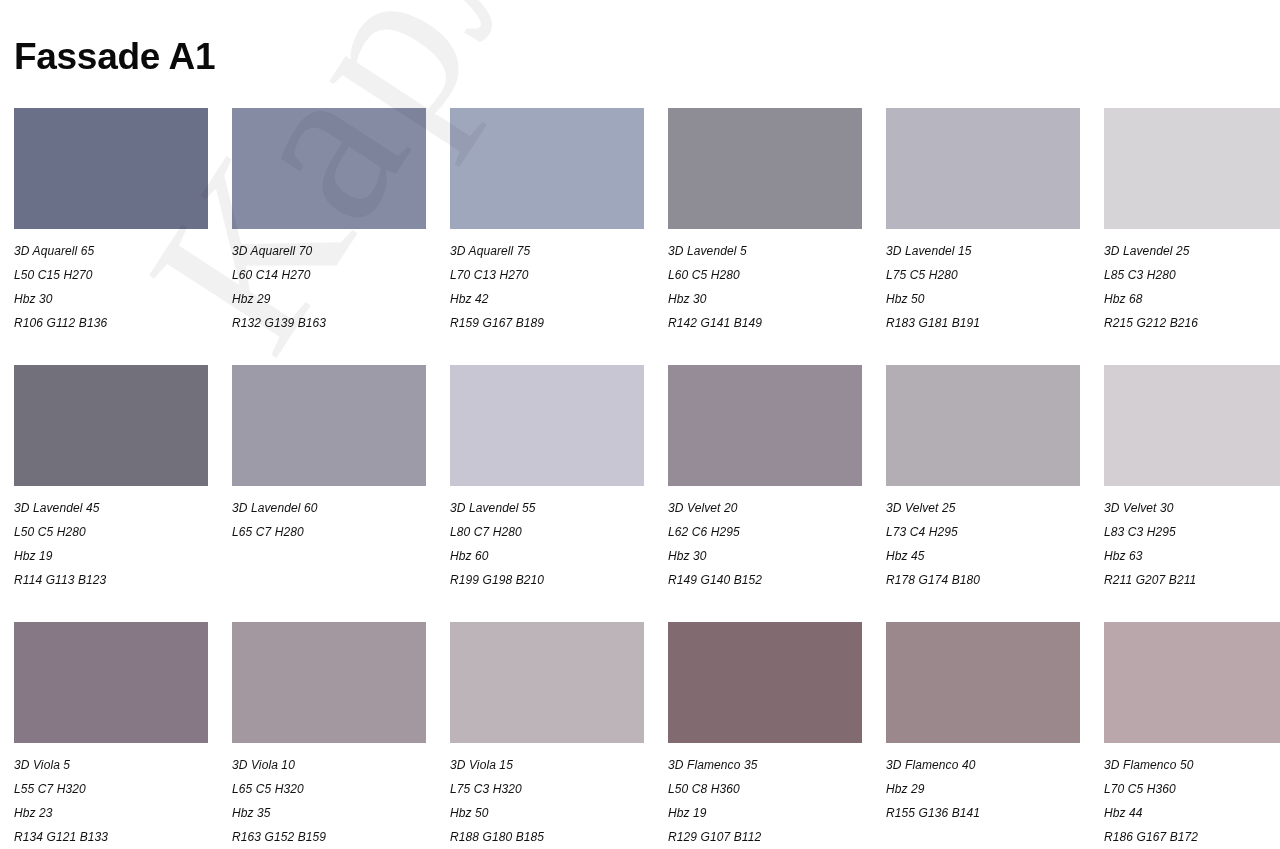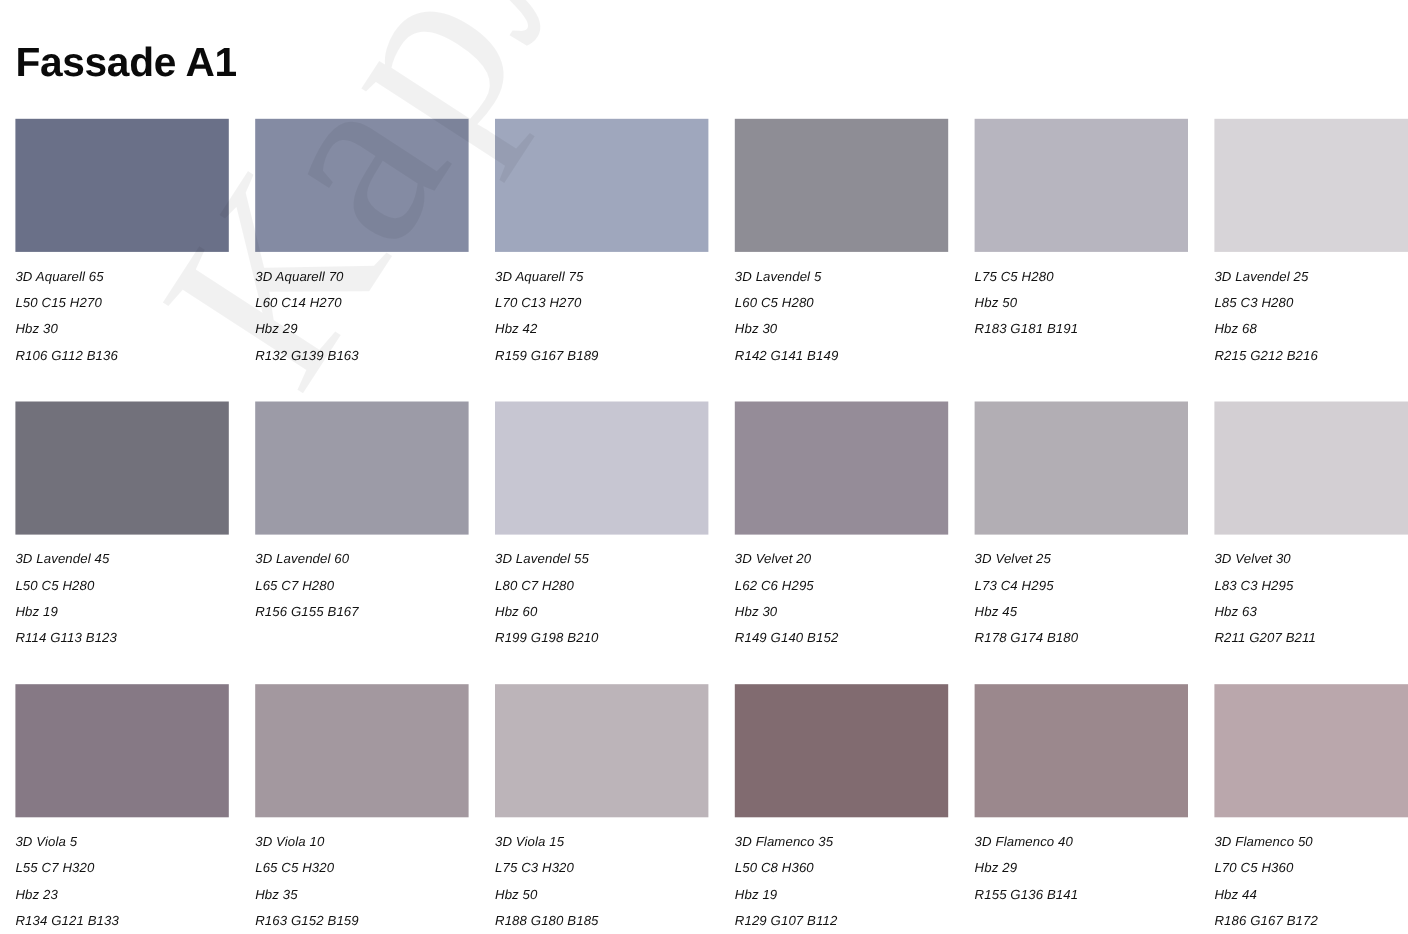--- a/index.html
+++ b/index.html
@@ -148,20 +148,21 @@
         <div class="swatch-info">
           <div class="swatch-name">3D Lavendel 5</div>
           <div class="swatch-lch">L60 C5 H280</div>
           <div class="swatch-hbz">Hbz 30</div>
           <div class="swatch-rgb">R142 G141 B149</div>
         </div>
       </div>
       <div class="swatch-cell">
         <div class="swatch-chip" style="background-color: rgb(183, 181, 191);"></div>
         <div class="swatch-info">
+          <div class="swatch-name">3D Lavendel 15</div>
           <div class="swatch-lch">L75 C5 H280</div>
           <div class="swatch-hbz">Hbz 50</div>
           <div class="swatch-rgb">R183 G181 B191</div>
         </div>
       </div>
       <div class="swatch-cell">
         <div class="swatch-chip" style="background-color: rgb(215, 212, 216);"></div>
         <div class="swatch-info">
           <div class="swatch-name">3D Lavendel 25</div>
           <div class="swatch-lch">L85 C3 H280</div>
@@ -176,21 +177,20 @@
           <div class="swatch-lch">L50 C5 H280</div>
           <div class="swatch-hbz">Hbz 19</div>
           <div class="swatch-rgb">R114 G113 B123</div>
         </div>
       </div>
       <div class="swatch-cell">
         <div class="swatch-chip" style="background-color: rgb(156, 155, 167);"></div>
         <div class="swatch-info">
           <div class="swatch-name">3D Lavendel 60</div>
           <div class="swatch-lch">L65 C7 H280</div>
-          <div class="swatch-rgb">R156 G155 B167</div>
         </div>
       </div>
       <div class="swatch-cell">
         <div class="swatch-chip" style="background-color: rgb(199, 198, 210);"></div>
         <div class="swatch-info">
           <div class="swatch-name">3D Lavendel 55</div>
           <div class="swatch-lch">L80 C7 H280</div>
           <div class="swatch-hbz">Hbz 60</div>
           <div class="swatch-rgb">R199 G198 B210</div>
         </div>

